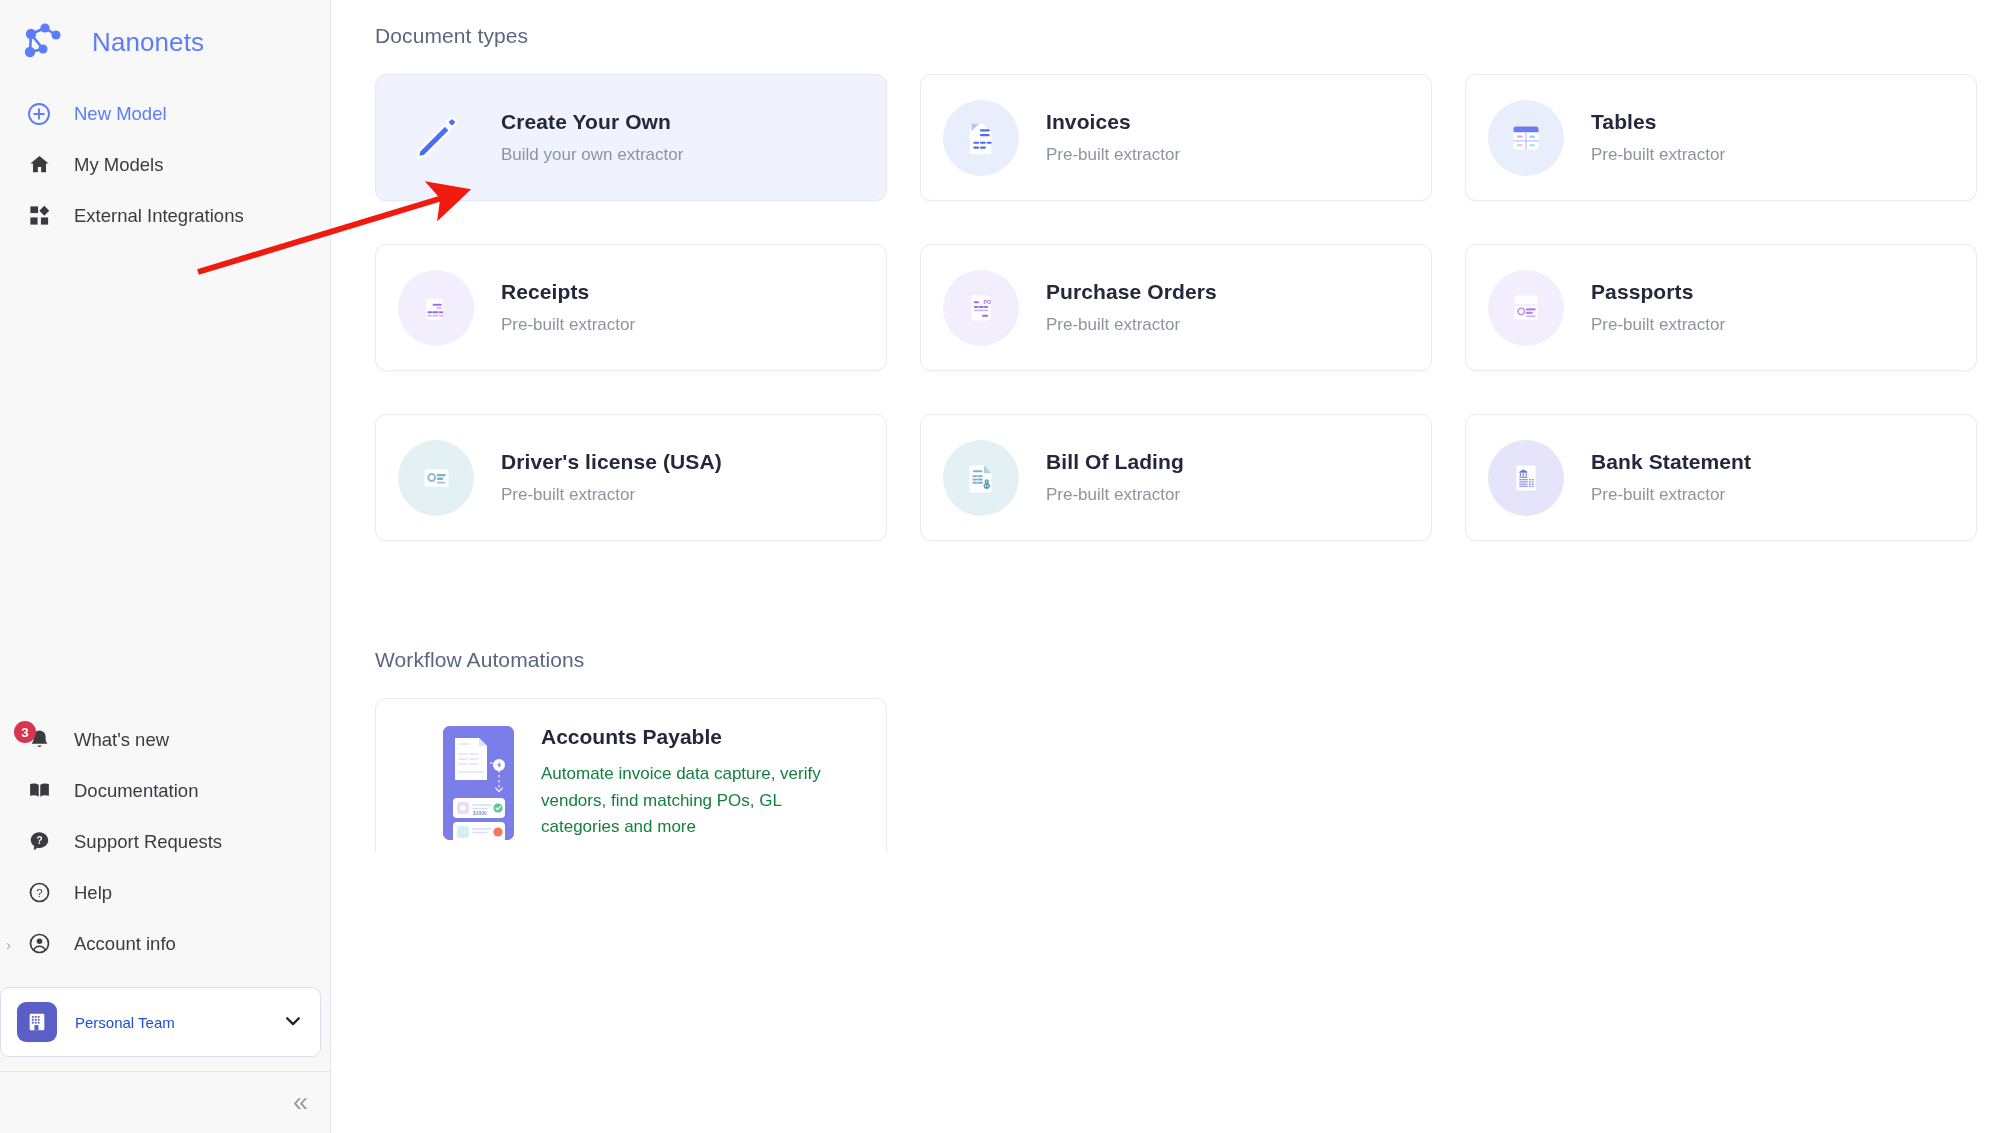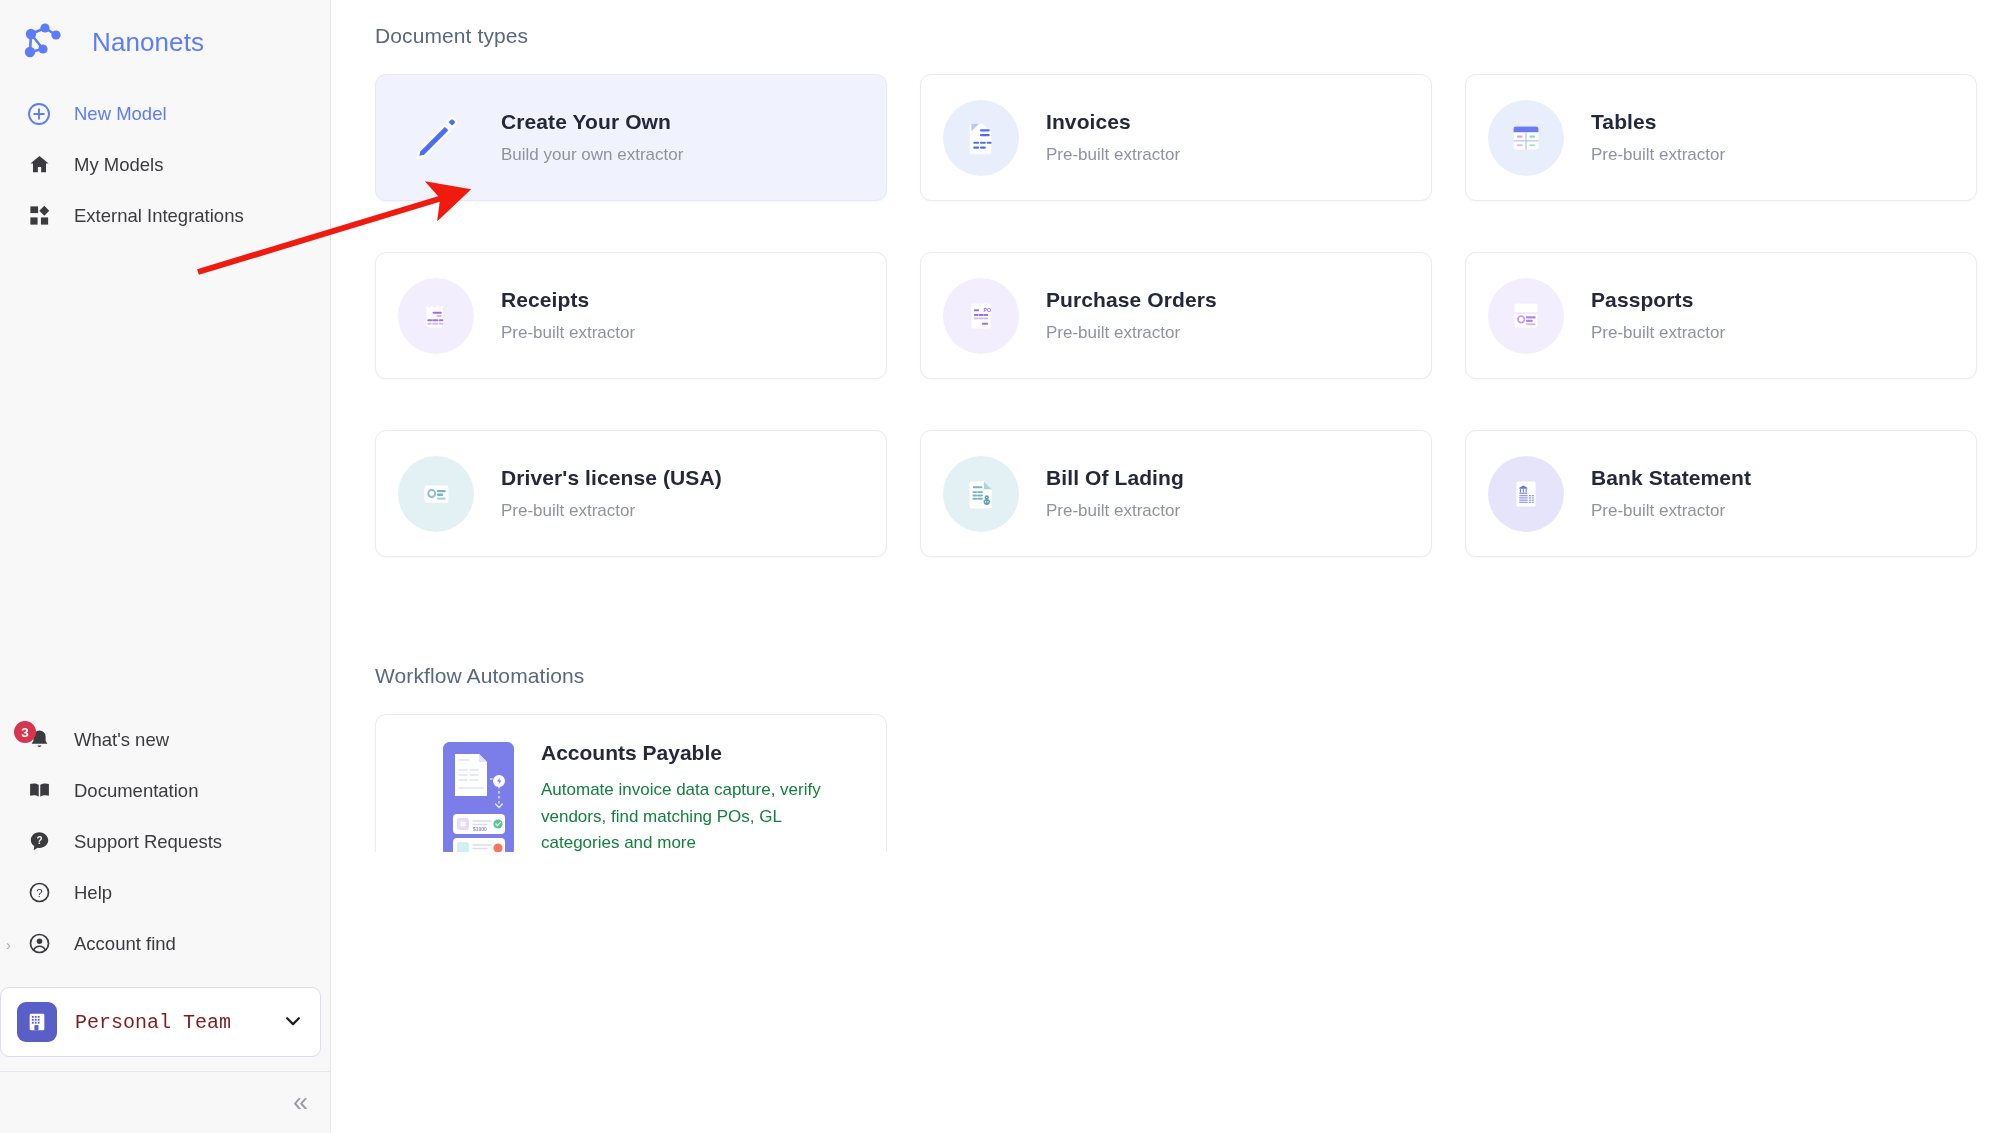--- a/index.html
+++ b/index.html
@@ -56,39 +56,39 @@
     border-radius: 9px;
     display: flex; align-items: center; gap: 18px;
     padding: 0 16px;
     cursor: pointer;
   }
   .team-avatar {
     width: 40px; height: 40px; border-radius: 9px;
     background: #5a5fc7; display: flex; align-items: center; justify-content: center;
     flex: 0 0 40px;
   }
-  .team-name { font-size: 20px; color: #7f1d1d; flex: 1 1 auto; font-family: Liberation Mono, monospace; }
+  .team-name { font-size: 15px; color: #1d4ed8; flex: 1 1 auto; }
   .team-chev { color: #1d1d22; font-size: 20px; line-height: 1; font-weight: 700; }
 
   .sidebar-footer {
     height: 62px; border-top: 1px solid #e6e6ea;
     display: flex; align-items: center; justify-content: flex-end;
     padding-right: 24px; margin-top: 14px;
   }
   .collapse-btn { color: #9a9aa4; font-size: 27px; line-height: 1; cursor: pointer; letter-spacing: -2px; }
 
   
   .main { flex: 1 1 auto; height: 852px; position: relative; padding: 0 0 0 44px; overflow: hidden; }
   .section-title {
     font-size: 21px; color: #5a6781; font-weight: 400;
     margin-top: 24px; margin-bottom: 26px; letter-spacing: .1px;
   }
   .sec-gap { margin-top: 64px; }
 
-  .grid { display: grid; grid-template-columns: repeat(3, 512px); gap: 8px 33px; }
+  .grid { display: grid; grid-template-columns: repeat(3, 512px); gap: 0 33px; }
 
   .card {
     height: 127px; border: 1px solid #ebebf0; border-radius: 11px;
     background: #ffffff; display: flex; align-items: center;
     padding-left: 22px; cursor: pointer;
     box-shadow: 0 1px 2px rgba(20,20,40,0.035);
     margin-bottom: 43px;
   }
   .card.highlight { background: #f0f3fe; border-color: #e3e8fb; }
   .card-icon { width: 76px; height: 76px; flex: 0 0 76px; border-radius: 50%; display: flex; align-items: center; justify-content: center; }
@@ -225,21 +225,21 @@
 
       <div class="nav-item">
         <span class="chev-small">›</span>
         <span class="ic">
           <svg viewBox="0 0 24 24" width="23" height="23">
               <circle cx="12" cy="12" r="9.4" stroke="#3b3b3f" stroke-width="1.8" fill="none"></circle>
               <circle cx="12" cy="9.6" r="2.9" fill="#3b3b3f"></circle>
               <path d="M5.8 19.2a6.6 6.6 0 0112.4 0" stroke="#3b3b3f" stroke-width="1.8" fill="none"></path>
             </svg>
         </span>
-        <span>Account find</span>
+        <span>Account info</span>
       </div>
     </nav>
 
     <div class="team-box">
       <span class="team-avatar">
         <svg viewBox="0 0 24 24" width="22" height="22">
           <rect x="4" y="3" width="16" height="18" rx="1.4" fill="#ffffff"></rect>
           <g fill="#5a5fc7">
             <rect x="6.4" y="5.4" width="2" height="2"></rect>
               <rect x="9.6" y="5.4" width="2" height="2"></rect>

